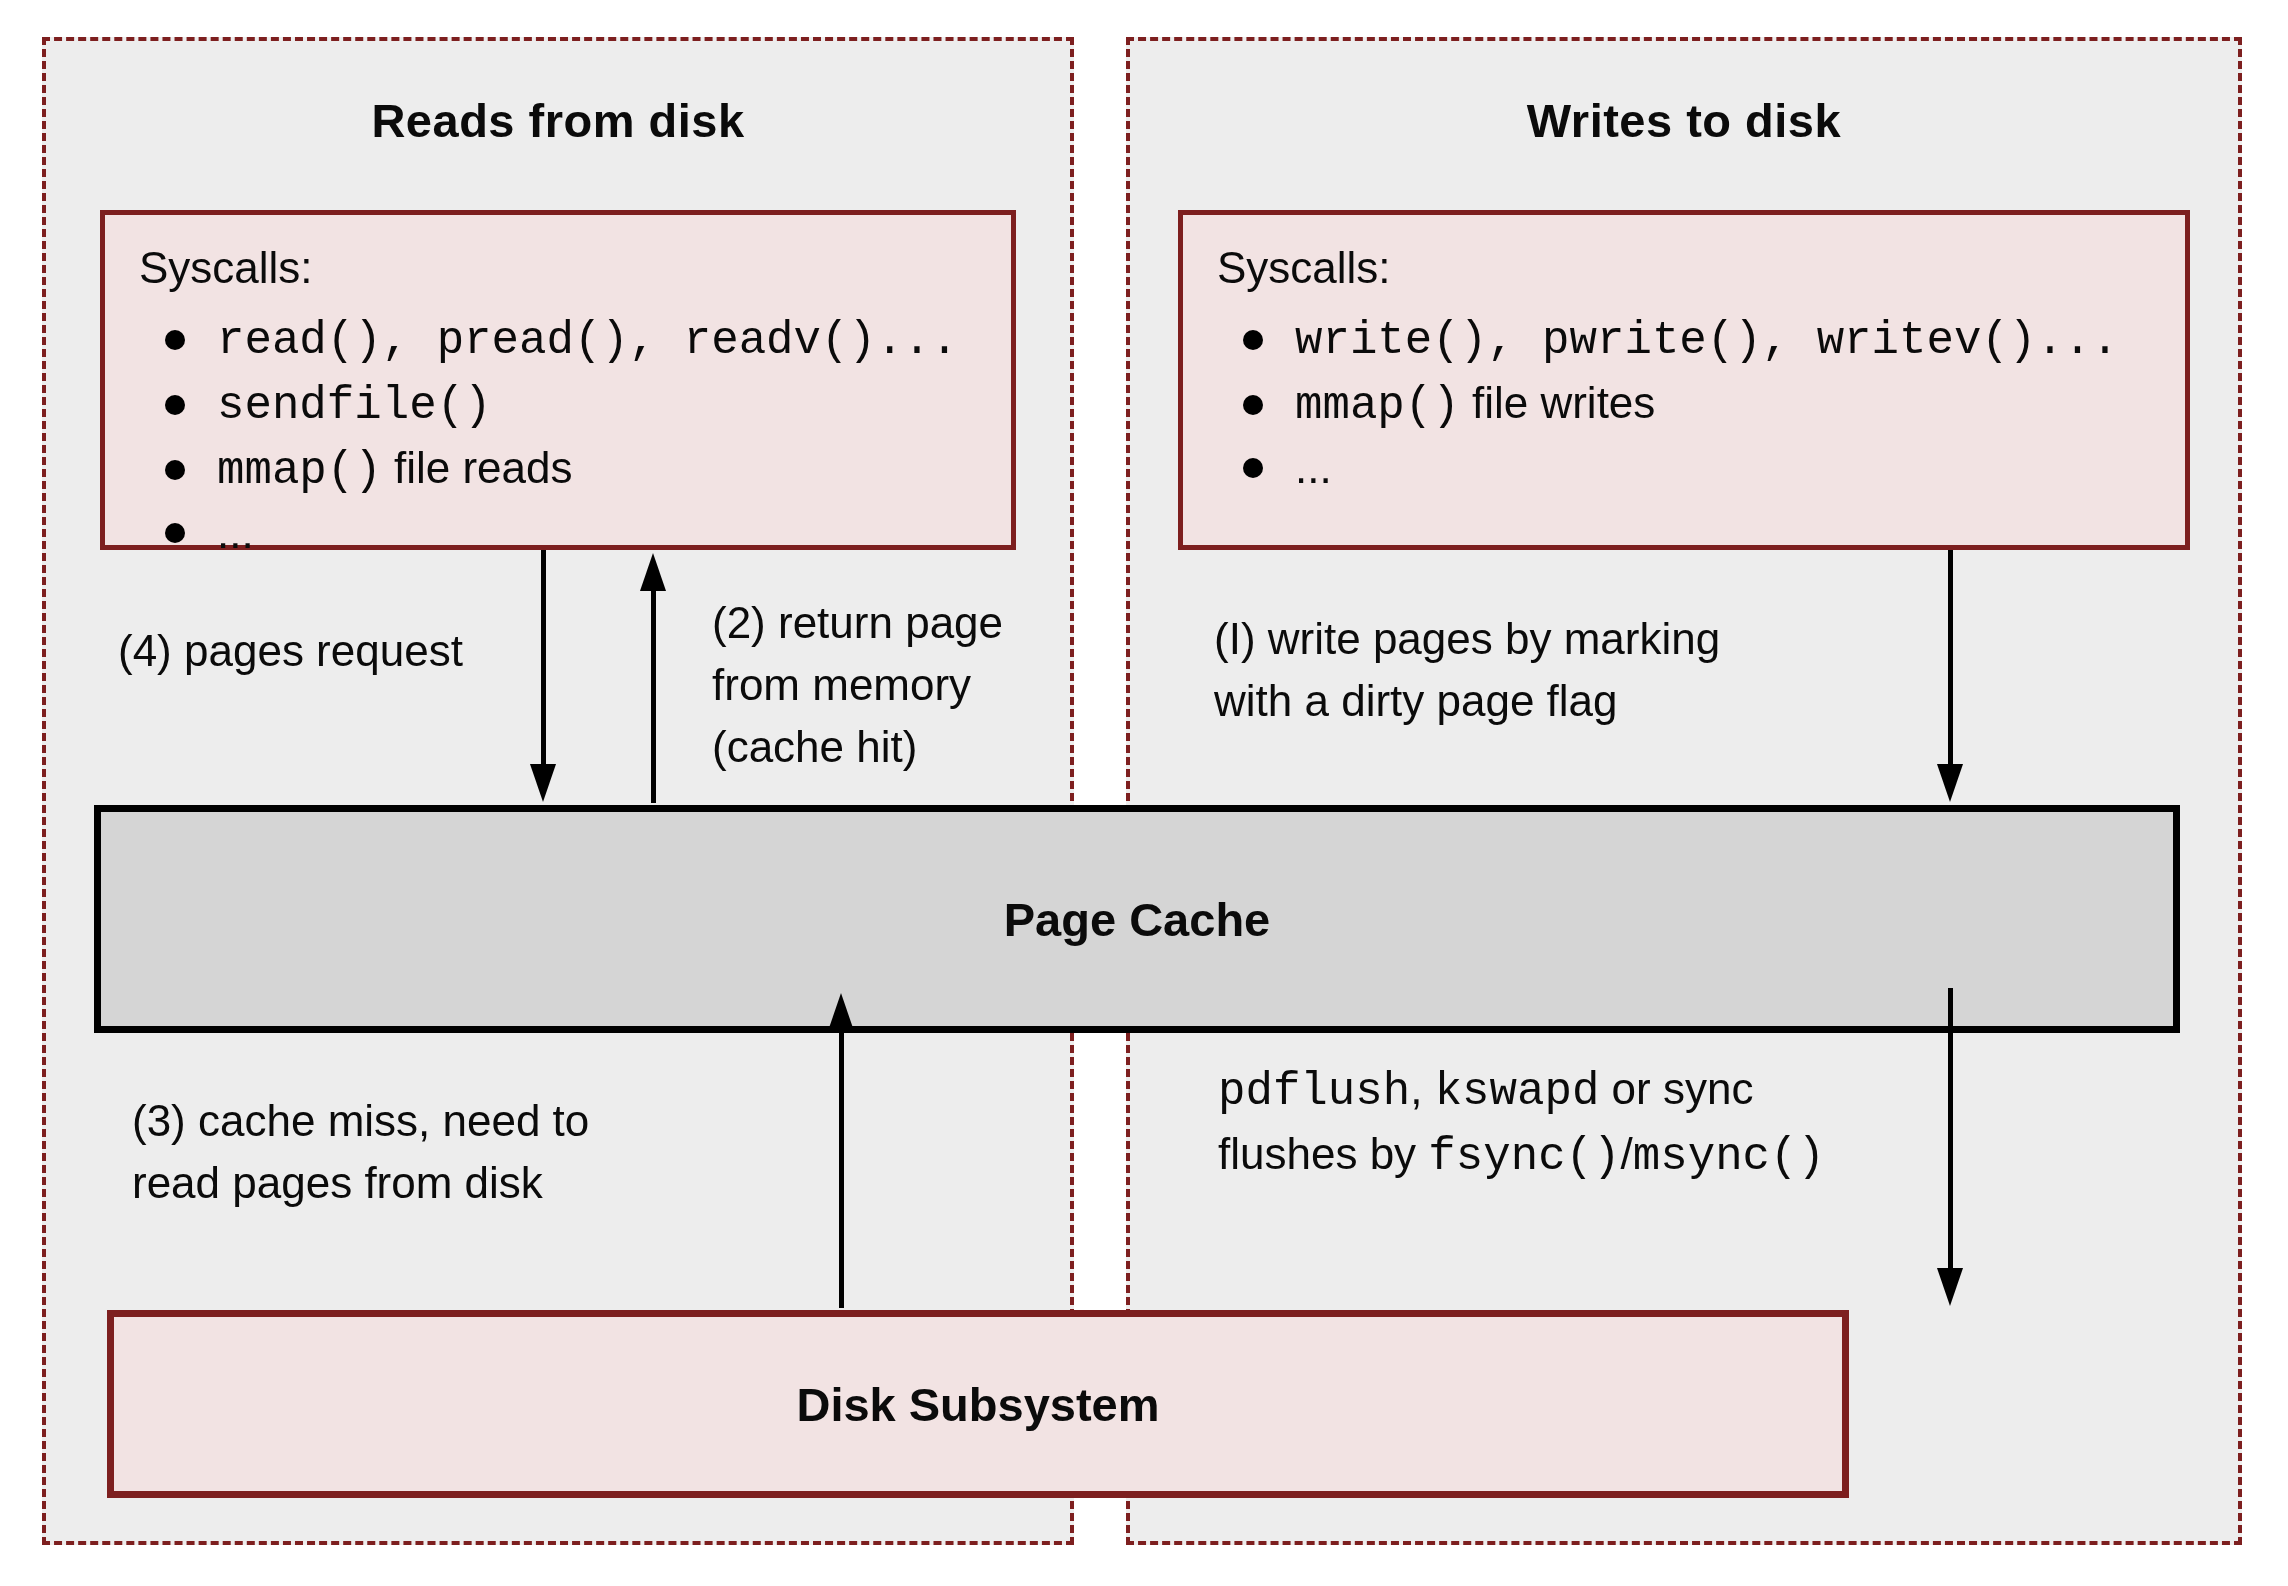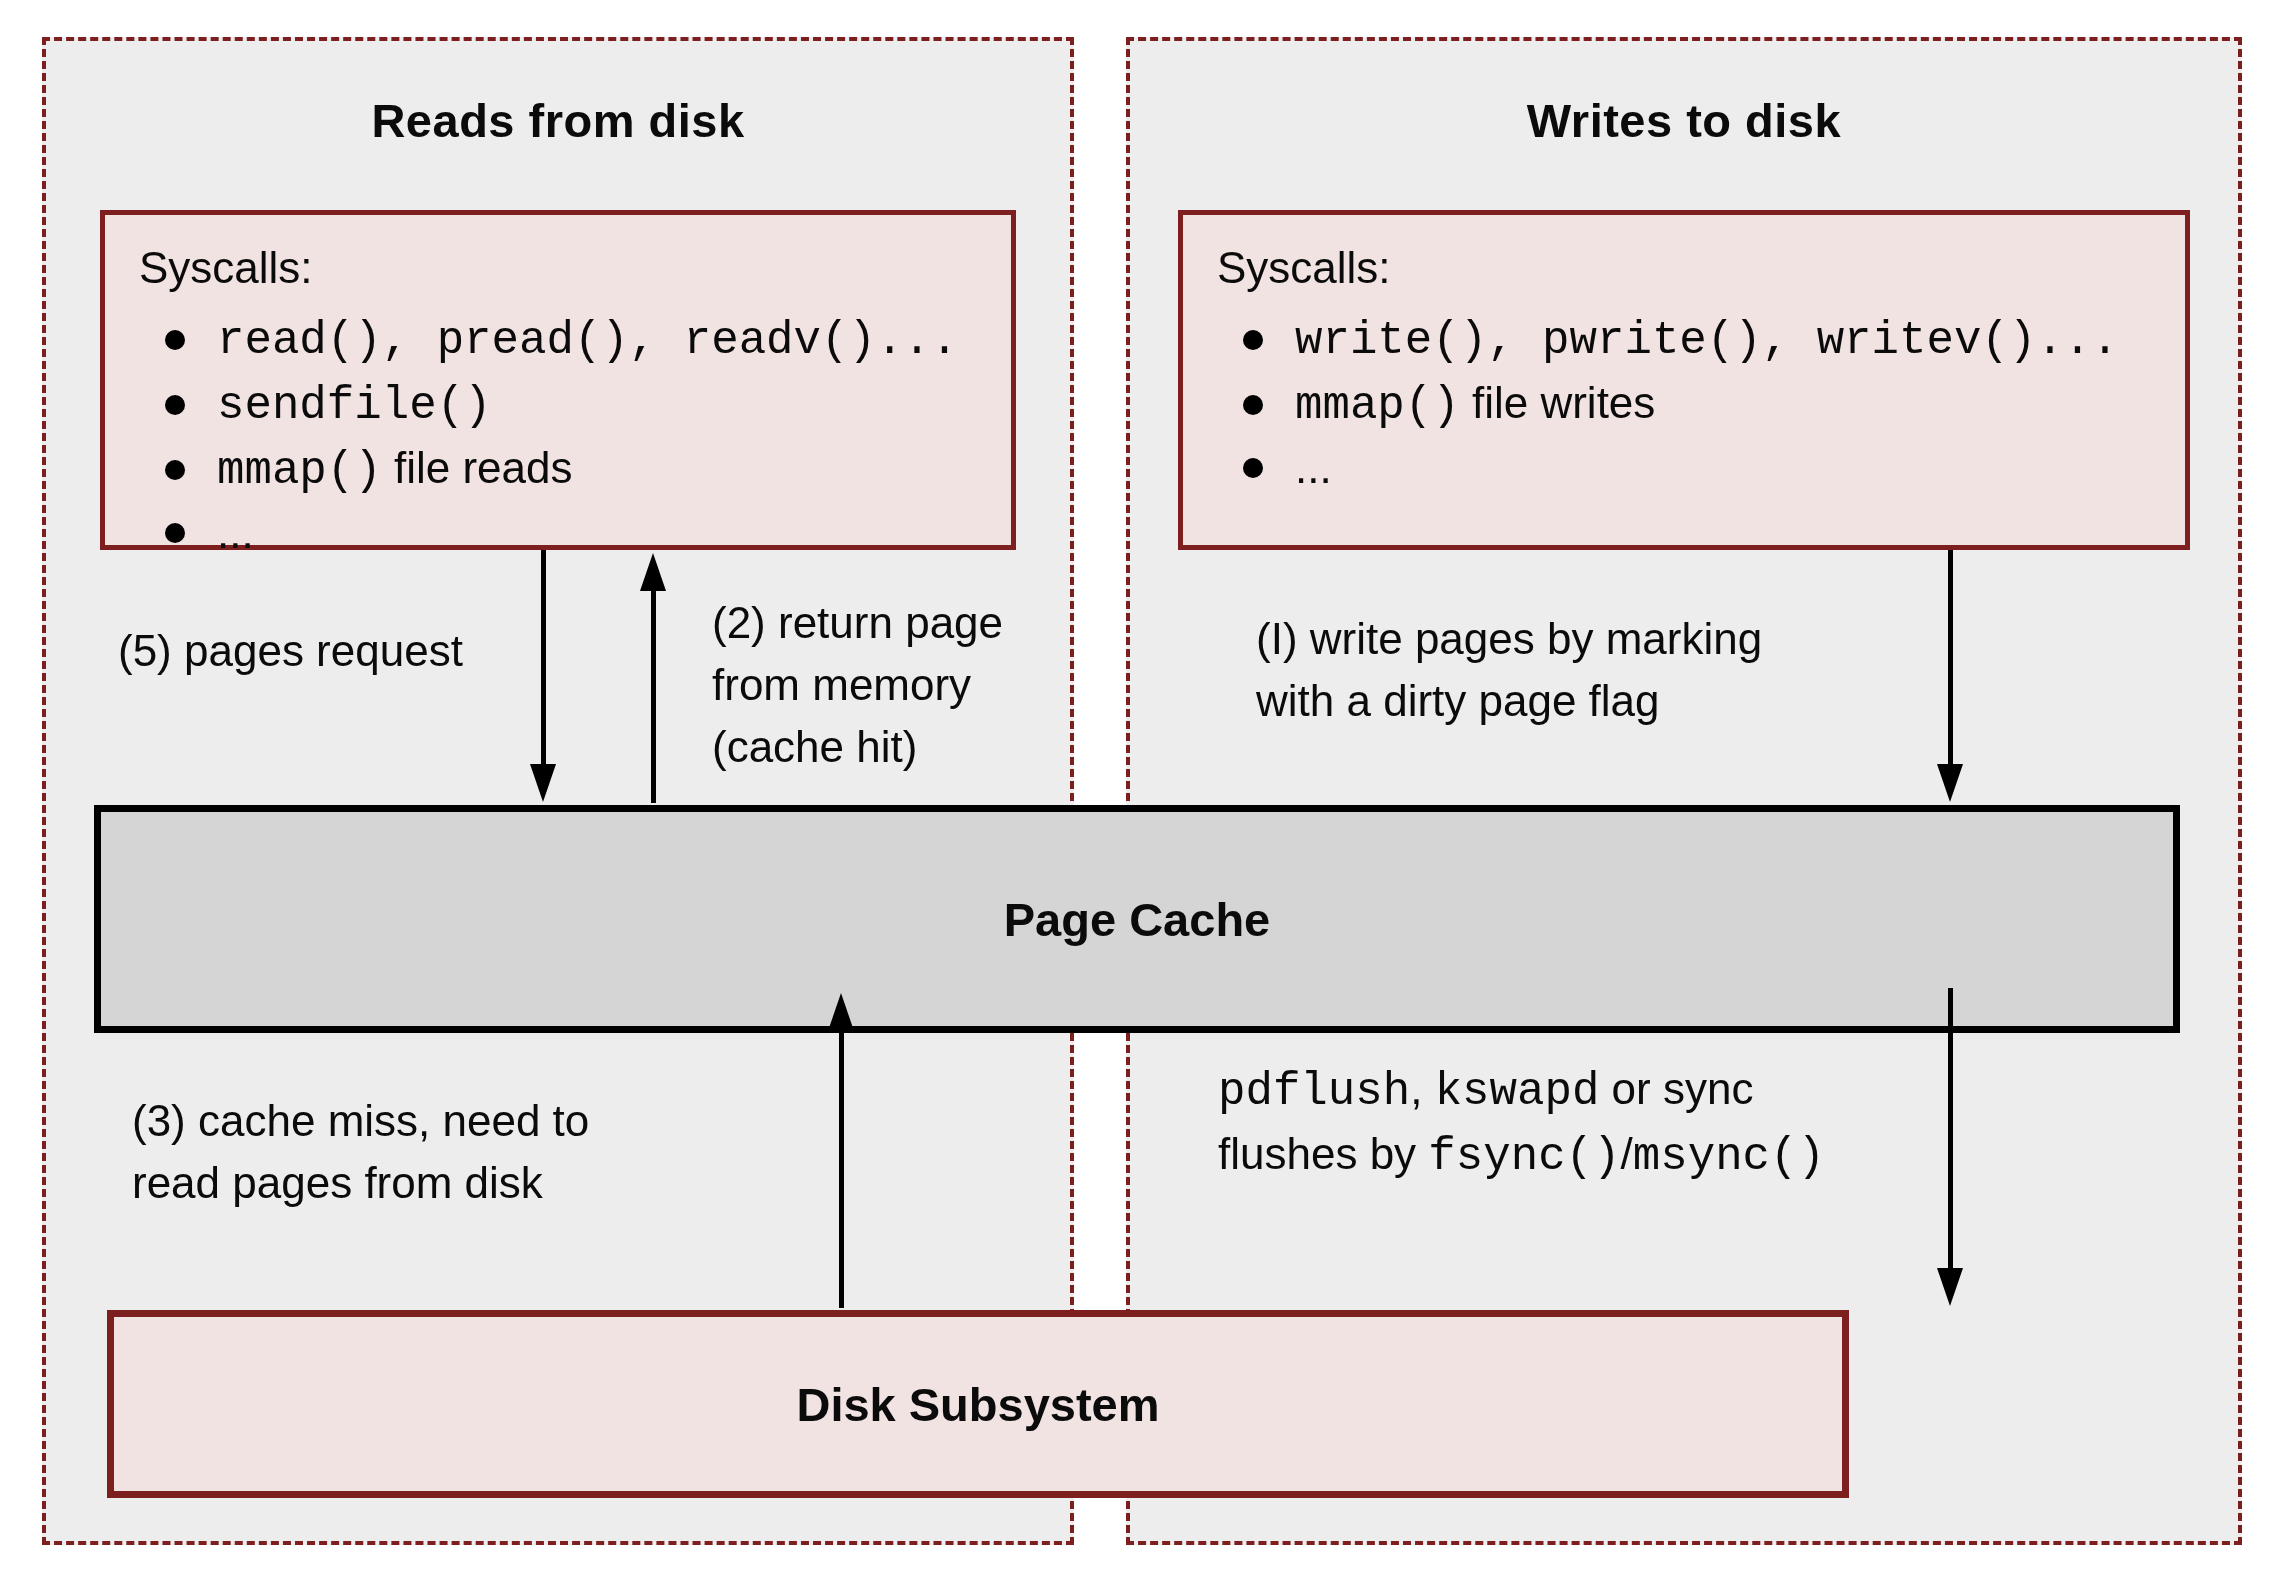--- a/index.html
+++ b/index.html
@@ -69,21 +69,21 @@
   #disk-subsystem{left:107px; top:1310px; width:1742px; height:188px;}
 
   #arrow-pages-request{left:526px; top:550px; height:252px;}
   #arrow-return-page  {left:636px; top:553px; height:250px;}
   #arrow-write-dirty  {left:1933px;top:550px; height:252px;}
   #arrow-cache-miss   {left:824px; top:993px; height:315px;}
   #arrow-flush        {left:1933px;top:988px; height:318px;}
 
   #label-pages-request{left:118px; top:620px;}
   #label-return-page  {left:712px; top:592px;}
-  #label-write-dirty  {left:1214px;top:608px;margin-left:42px;}
+  #label-write-dirty  {left:1214px;top:608px;}
   #label-cache-miss   {left:132px; top:1090px;}
   #label-flush        {left:1218px;top:1058px;}
 </style>
 </head>
 <body>
 
 <div id="page">
 
   <div class="panel" id="panel-reads">
     <div class="panel-title">Reads from disk</div>
@@ -129,21 +129,21 @@
   </div>
   <div class="arrow up" id="arrow-cache-miss">
     <div class="shaft"></div>
     <div class="head"></div>
   </div>
   <div class="arrow down" id="arrow-flush">
     <div class="shaft"></div>
     <div class="head"></div>
   </div>
 
-  <div class="flow-label" id="label-pages-request"><span class="sans">(5) pages request</span></div>
+  <div class="flow-label" id="label-pages-request"><span class="sans">(4) pages request</span></div>
   <div class="flow-label" id="label-return-page"><span class="sans">(2) return page
 from memory
 (cache hit)</span></div>
   <div class="flow-label" id="label-write-dirty"><span class="sans">(I) write pages by marking
 with a dirty page flag</span></div>
   <div class="flow-label" id="label-cache-miss"><span class="sans">(3) cache miss, need to
 read pages from disk</span></div>
   <div class="flow-label" id="label-flush"><span class="mono">pdflush</span><span class="sans">, </span><span class="mono">kswapd</span><span class="sans"> or sync
 flushes by </span><span class="mono">fsync()</span><span class="sans">/</span><span class="mono">msync()</span></div>
 

